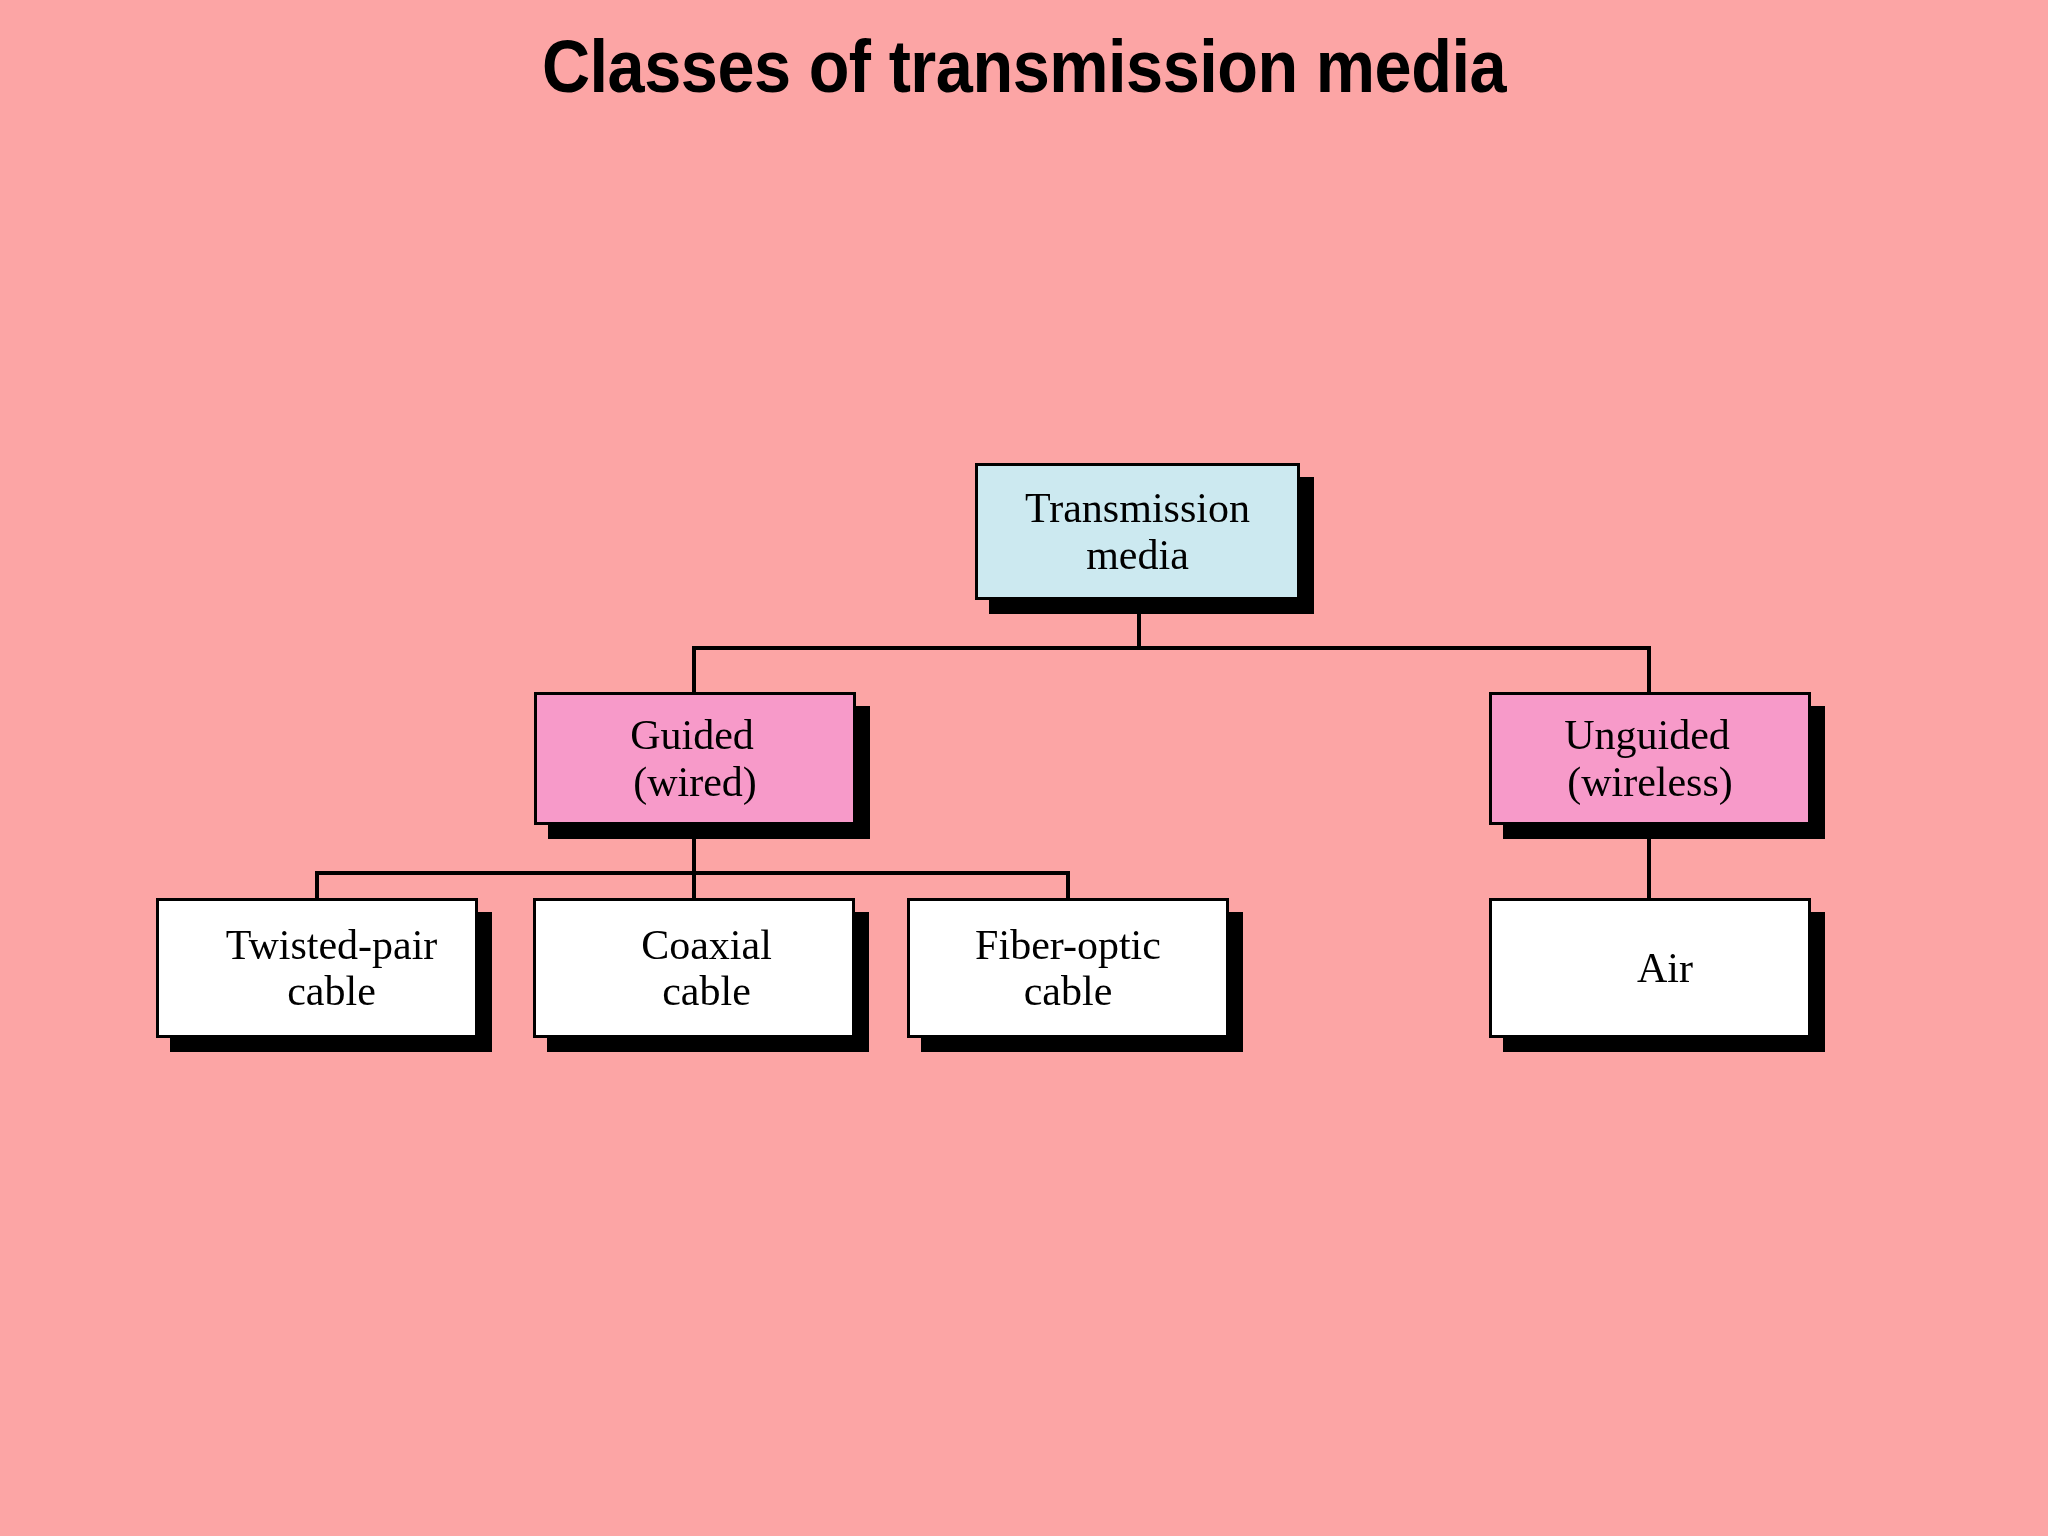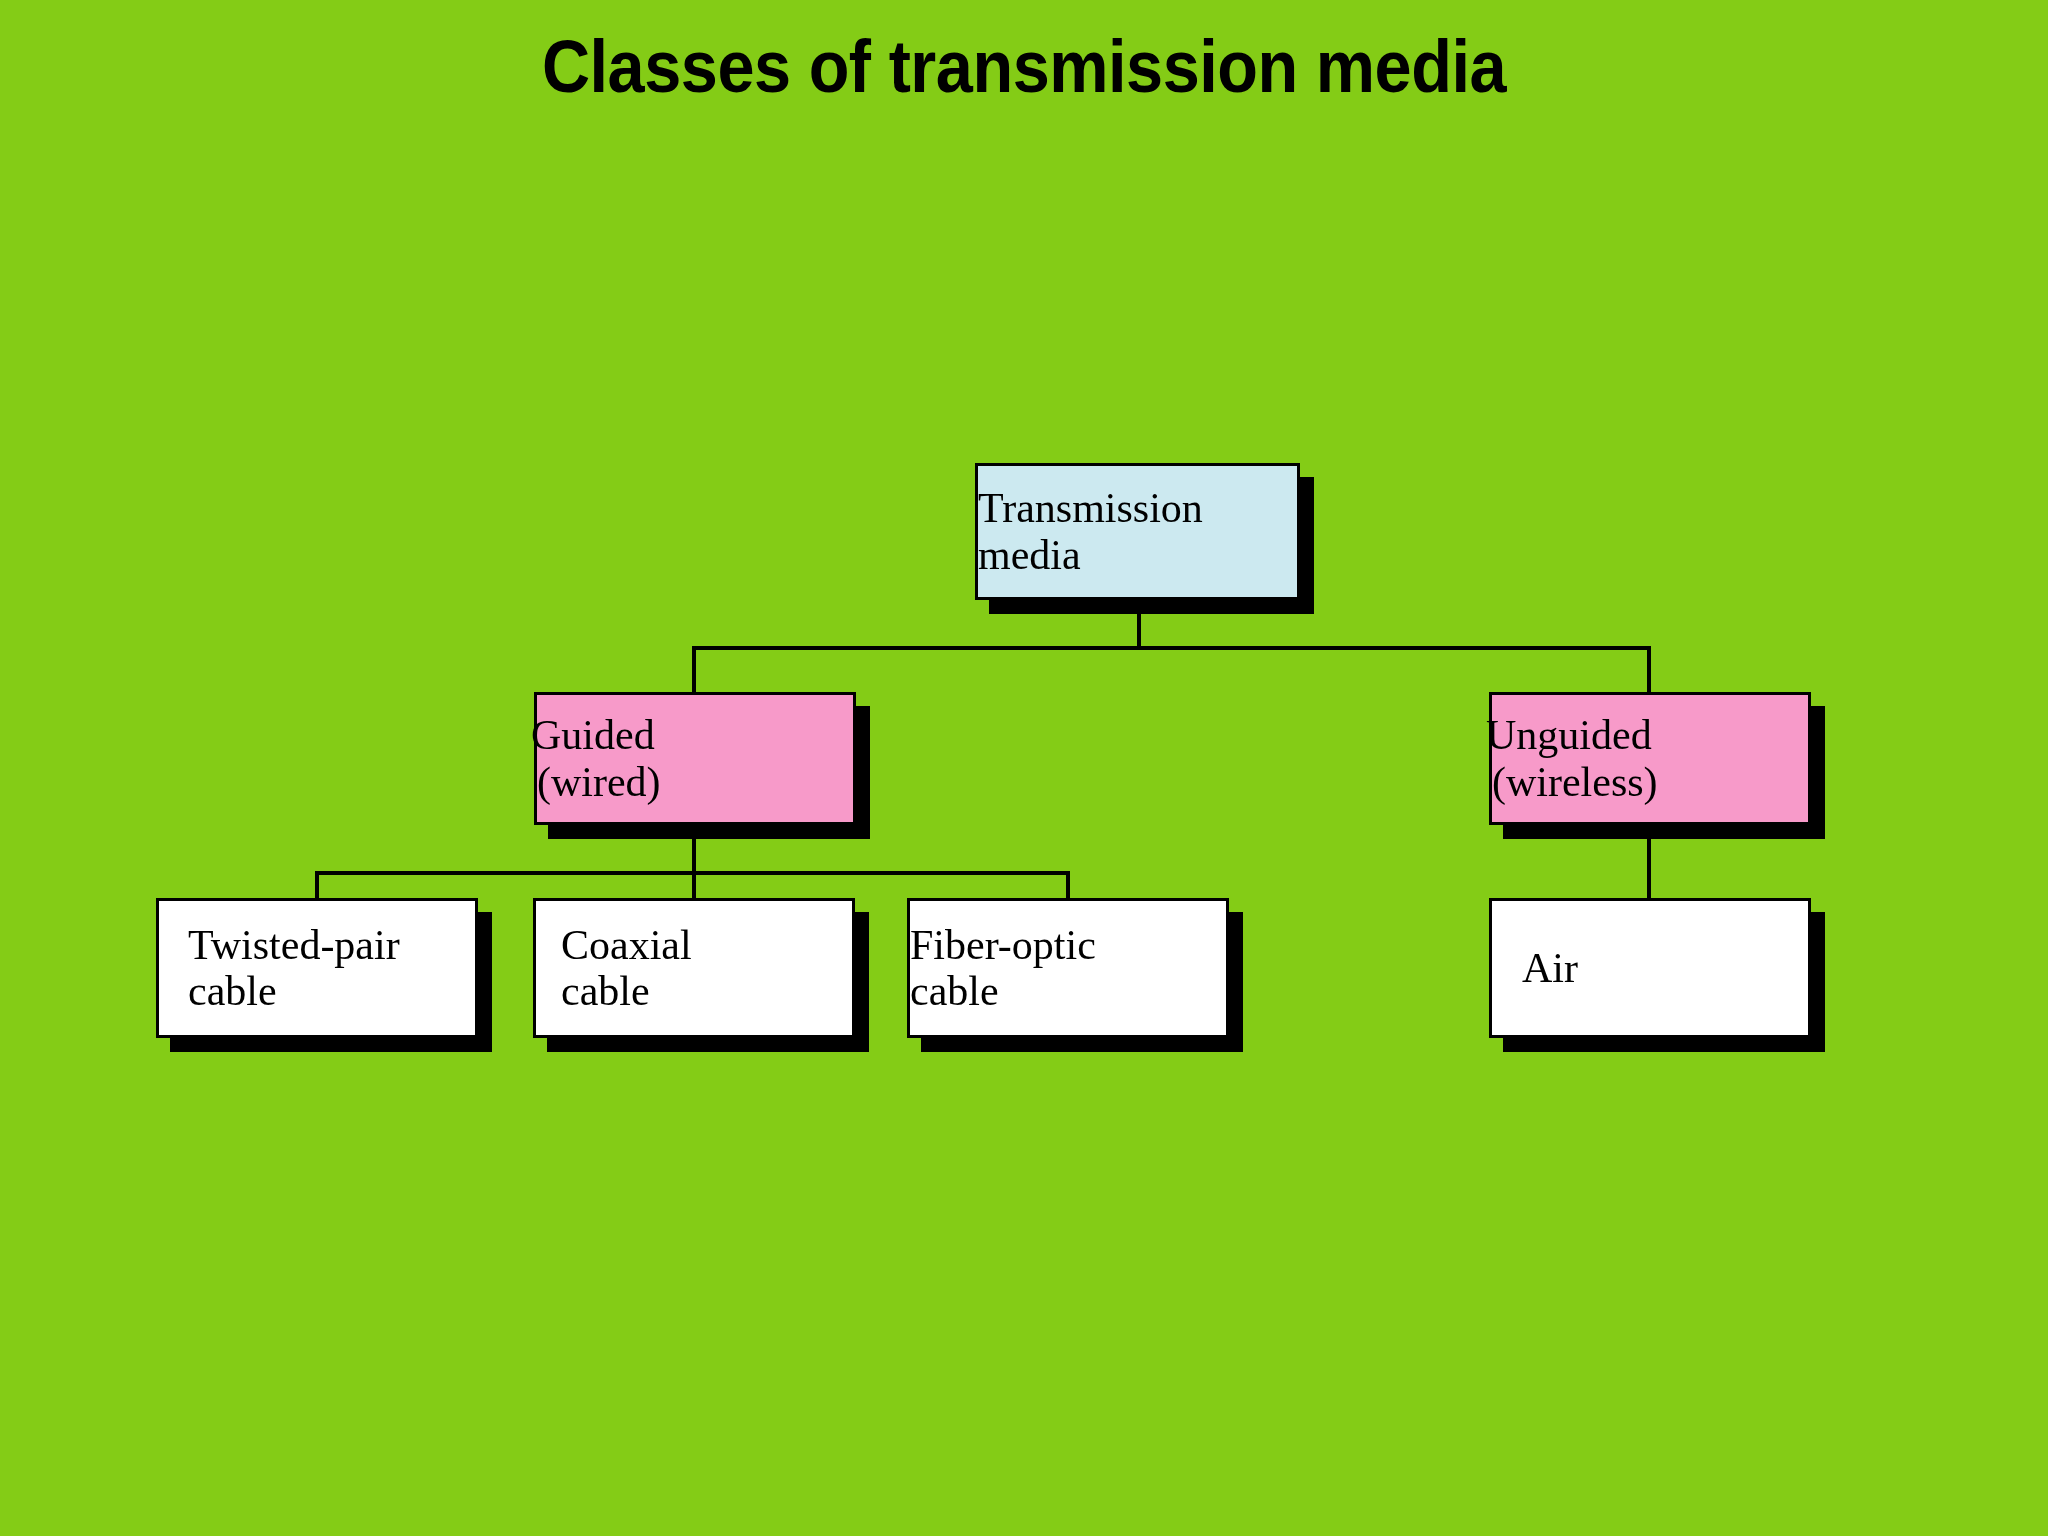--- a/index.html
+++ b/index.html
@@ -12,21 +12,21 @@
     width: 2048px;
     height: 1536px;
     overflow: hidden;
     font-family: "Liberation Serif", serif;
   }
 
   #slide {
     position: relative;
     width: 2048px;
     height: 1536px;
-    background: #84cc16;
+    background: #fca5a5;
   }
 
   
   #slide-title {
     position: absolute;
     left: 0;
     top: 26px;
     width: 2048px;
     text-align: center;
     font-family: "Liberation Sans", sans-serif;
@@ -63,20 +63,21 @@
     background: #ffffff;
     box-shadow: 14px 14px 0 0 #000000;
     display: flex;
     align-items: center;
     justify-content: center;
     z-index: 5;
   }
   .node .node-label {
     display: block;
     width: 100%;
+    text-align: center;
     color: #000000;
     font-family: "Liberation Serif", serif;
     font-size: 42px;
     line-height: 1.10;
     white-space: pre-line;
   }
   .node.cyan  { background: #cce9f0; }
   .node.pink  { background: #f79ac9; }
   .node.white { background: #ffffff; }
 

